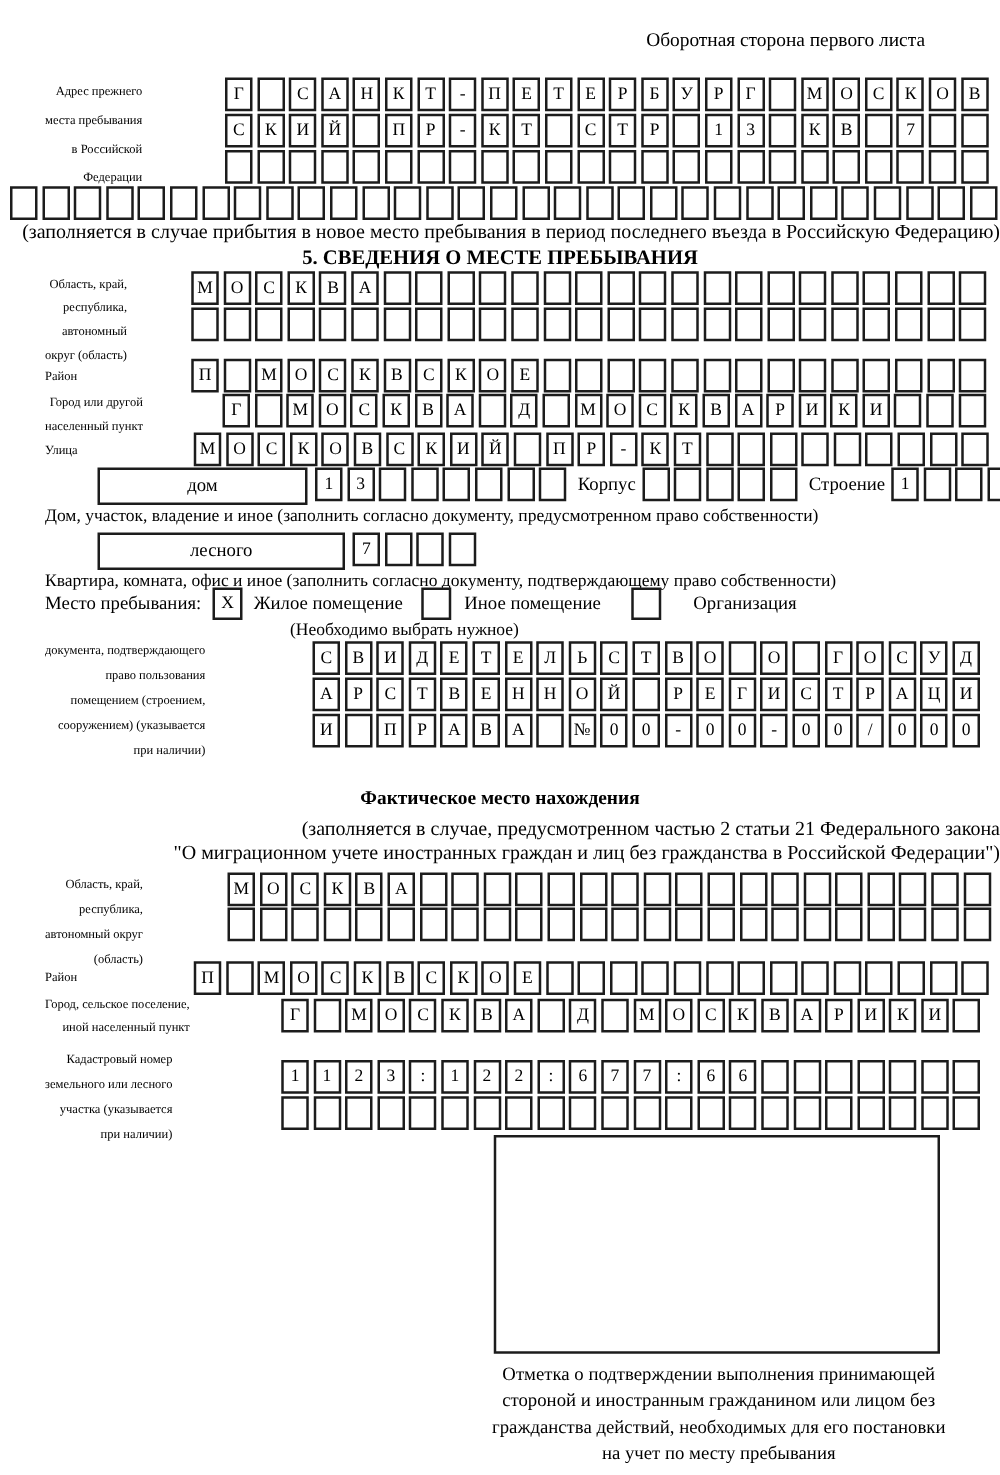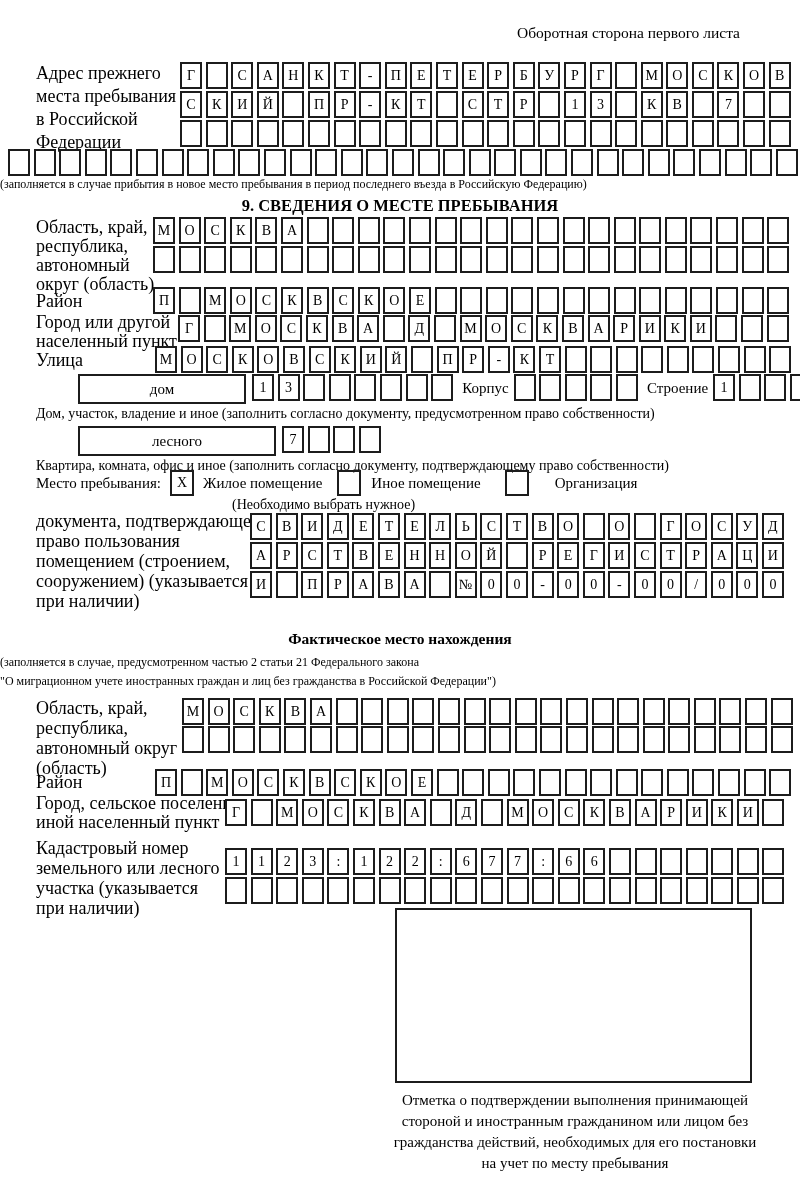--- a/index.html
+++ b/index.html
@@ -1,30 +1,30 @@
 <!DOCTYPE html>
 <html><head>
 <meta charset="utf-8">
 <style>
   html,body{margin:0;padding:0;background:#fff;}
   .page{position:relative;width:800px;height:1180px;background:#fff;overflow:hidden;
         font-family:"Liberation Serif","DejaVu Serif",serif;color:#000;}
   .tnote{position:absolute;top:24px;right:60px;font-size:15.5px;}
-  .lbl{position:absolute;font-size:18px;line-height:19px;}
+  .lbl{position:absolute;font-size:10px;line-height:19px;text-align:right;}
   .lbl-wide div{line-height:23px;}
   .row{position:absolute;display:flex;gap:3.6px;}
   .cells{display:flex;gap:3.6px;}
   .cell{flex:0 0 22px;width:22px;height:27px;border:2px solid #1c1c1c;box-sizing:border-box;
         display:flex;align-items:center;justify-content:center;font-size:14px;background:#fff;}
   .framed{border:2px solid #1c1c1c;box-sizing:border-box;height:30px;display:flex;
           align-items:center;justify-content:center;font-size:15px;background:#fff;margin-left:46px;}
   .hrow{position:absolute;display:flex;align-items:flex-start;}
   .inl{font-size:15px;line-height:29px;margin:0 5px 0 9px;white-space:nowrap;}
   .note{position:absolute;font-size:14px;}
-  .cnote{position:absolute;left:0;width:100%;text-align:left;font-size:12px;}
+  .cnote{position:absolute;left:0;width:100%;text-align:right;font-size:16px;}
   .head{position:absolute;left:0;width:100%;text-align:center;font-weight:bold;font-size:16.5px;}
   .head2{position:absolute;left:0;width:100%;text-align:center;font-weight:bold;font-size:15.5px;}
   .chk{flex:0 0 24px;width:24px;height:26px;border:2px solid #1c1c1c;box-sizing:border-box;
        display:flex;align-items:center;justify-content:center;font-size:14px;}
   .stay{position:absolute;display:flex;align-items:center;font-size:15px;}
   .stampbox{position:absolute;left:395px;top:908px;width:357px;height:175px;
             border:2px solid #1c1c1c;box-sizing:border-box;background:#fff;}
   .caption{position:absolute;left:388px;top:1090px;width:374px;text-align:center;
            font-size:15px;line-height:21px;}
 </style>
@@ -147,21 +147,21 @@
       <span class="cell"></span>
       <span class="cell"></span>
       <span class="cell"></span>
       <span class="cell"></span>
       <span class="cell"></span>
       <span class="cell"></span>
       <span class="cell"></span>
     </div>
   <div class="cnote" style="top:177px">(заполняется в случае прибытия в новое место пребывания в период последнего въезда в Российскую Федерацию)</div>
 
-  <div class="head" style="top:196px">9. СВЕДЕНИЯ О МЕСТЕ ПРЕБЫВАНИЯ</div>
+  <div class="head" style="top:196px">5. СВЕДЕНИЯ О МЕСТЕ ПРЕБЫВАНИЯ</div>
 
   <div class="lbl" style="left:36px;top:218px">
       <div>Область, край,</div>
       <div>республика,</div>
       <div>автономный</div>
       <div>округ (область)</div>
     </div>
   <div class="row" style="left:153px;top:217px">
       <span class="cell">М</span>
       <span class="cell">О</span>

